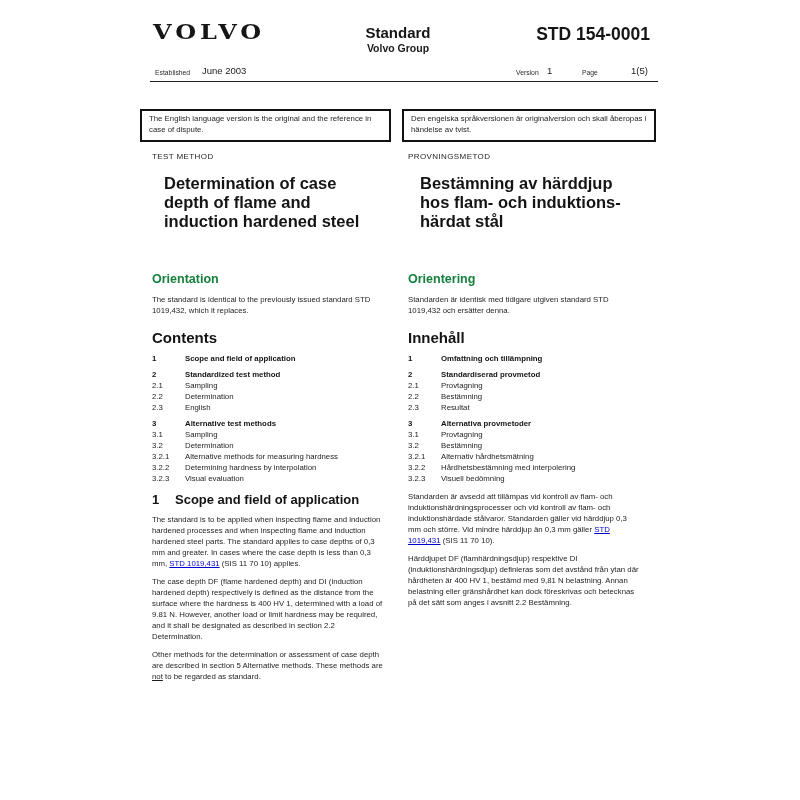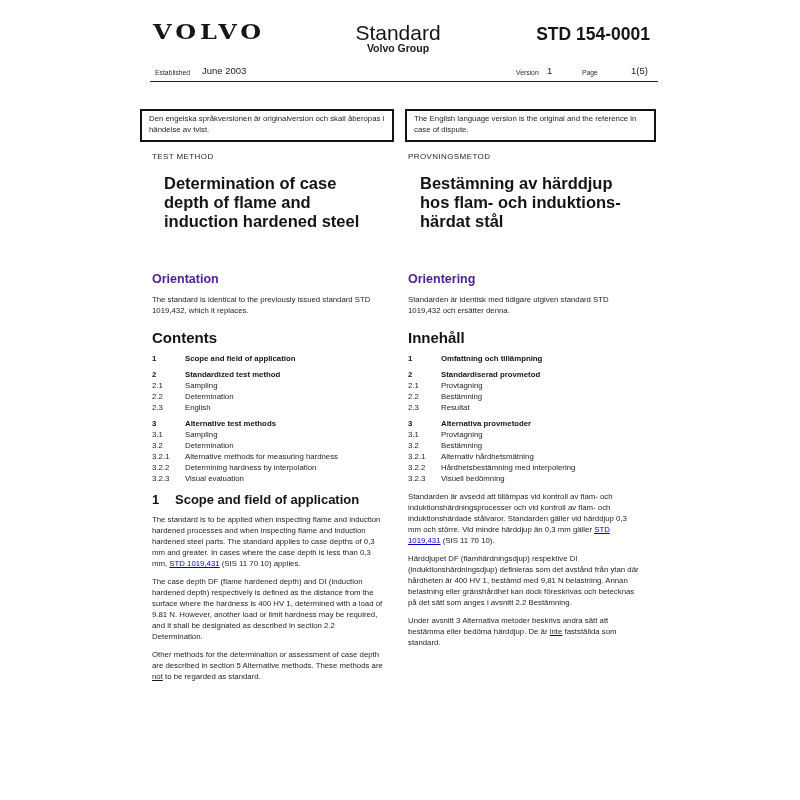--- a/index.html
+++ b/index.html
@@ -10,21 +10,21 @@
   }
   .page{position:absolute;left:140px;top:0;width:516px;height:800px;}
 
   
   .logo{
     position:absolute;left:13px;top:19px;
     font-family:"DejaVu Serif",serif;font-weight:700;font-size:24px;
     letter-spacing:4px;color:#161616;transform:scaleY(0.88);transform-origin:left top;
   }
   .head-center{position:absolute;left:0;right:0;top:24px;text-align:center;}
-  .doc-type{font-weight:400;font-size:21px;line-height:18px;color:#151515;text-align:center;}
+  .doc-type{font-weight:700;font-size:15px;line-height:18px;color:#151515;text-align:center;}
   .org{font-weight:700;font-size:10.5px;line-height:12px;color:#1a1a1a;}
   .doc-number{position:absolute;right:6px;top:24px;font-weight:700;font-size:17.5px;color:#151515;}
   .meta{position:absolute;left:0;right:0;top:60px;height:17px;}
   .meta span{position:absolute;bottom:1px;white-space:nowrap;}
   .m-lab{font-size:6.8px;color:#2a2a2a;}
   .m-val{font-size:9.5px;color:#1a1a1a;}
   .m-est-l{left:15px;} .m-est-v{left:62px;}
   .m-ver-l{left:376px;} .m-ver-v{left:407px;}
   .m-pag-l{left:442px;} .m-pag-v{left:491px;text-align:center;}
   .rule{position:absolute;top:81px;left:10px;width:508px;border-top:1.5px solid #1d1d1d;}
@@ -37,21 +37,21 @@
   }
   .notice-en{width:251px;} .notice-sv{flex:1;}
 
   
   .cols{position:absolute;top:152px;left:12px;width:504px;
         display:grid;grid-template-columns:236px 1fr;column-gap:20px;}
   .col{min-width:0;}
 
   .caption{font-size:8px;letter-spacing:0.4px;color:#242424;margin:0 0 4px;line-height:9.5px;}
   .title{font-size:16.5px;font-weight:700;line-height:19px;margin:12px;color:#141414;white-space:pre-line;}
-  .h-orient{font-size:12.5px;font-weight:700;line-height:14px;margin:41px 0 0;color:#4c1d95;}
+  .h-orient{font-size:12.5px;font-weight:700;line-height:14px;margin:41px 0 0;color:#15803d;}
   .h-contents{font-size:15px;font-weight:700;line-height:17px;margin:13px 0 0;color:#141414;}
   .h-section{font-size:13px;font-weight:700;line-height:15px;margin:8px 0 0;color:#141414;}
   .sec-num{display:inline-block;width:23px;}
   .body{font-size:7.8px;line-height:11px;margin:7px 0 0;color:#1e1e1e;max-width:233px;}
   .orient-para{margin-top:8px;}
   .toc{margin:7px 0 0;}
   .toc-row{display:grid;grid-template-columns:33px 1fr;font-size:7.8px;line-height:11px;color:#1e1e1e;}
   .toc-row.bold{font-weight:700;color:#141414;}
   .toc-row.gap{margin-top:5px;}
   .link{color:#0000cc;text-decoration:underline;cursor:pointer;}
@@ -74,22 +74,22 @@
       <span class="m-val m-est-v">June 2003</span>
       <span class="m-lab m-ver-l">Version</span>
       <span class="m-val m-ver-v">1</span>
       <span class="m-lab m-pag-l">Page</span>
       <span class="m-val m-pag-v">1(5)</span>
     </div>
     <div class="rule"></div>
   </div>
 
   <div class="notices">
+    <div class="notice notice-en">The English language version is the original and the reference in case of dispute.</div>
     <div class="notice notice-sv">Den engelska språkversionen är originalversion och skall åberopas i händelse av tvist.</div>
-    <div class="notice notice-en">The English language version is the original and the reference in case of dispute.</div>
   </div>
 
   <div class="cols">
 
     <section class="col">
       <div class="caption">TEST METHOD</div>
       <h1 class="title">Determination of case
 depth of flame and
 induction hardened steel</h1>
 
@@ -230,17 +230,16 @@
             <span>3.2.3</span>
             <span>Visuell bedömning</span>
           </div>
         </div>
 
 
       <p class="body"><span>Standarden är avsedd att tillämpas vid kontroll av flam- och induktionshärdningsprocesser och vid kontroll av flam- och induktionshärdade stålvaror. Standarden gäller vid härddjup 0,3 mm och större. Vid mindre härddjup än 0,3 mm gäller </span><a class="link">STD 1019,431</a><span> (SIS 11 70 10).</span></p>
 
       <p class="body">Härddjupet DF (flamhärdningsdjup) respektive DI (induktionshärdningsdjup) definieras som det avstånd från ytan där hårdheten är 400 HV 1, bestämd med 9,81 N belastning. Annan belastning eller gränshårdhet kan dock föreskrivas och betecknas på det sätt som anges i avsnitt 2.2 Bestämning.</p>
 
-      <p class="body"><span>Under avsnitt 3 Alternativa metoder beskrivs andra sätt att bestämma eller bedöma härddjup. De är </span><span class="u">inte</span><span> fastställda som standard.</span></p>
     </section>
 
   </div>
 </div>
 
 </body></html>

